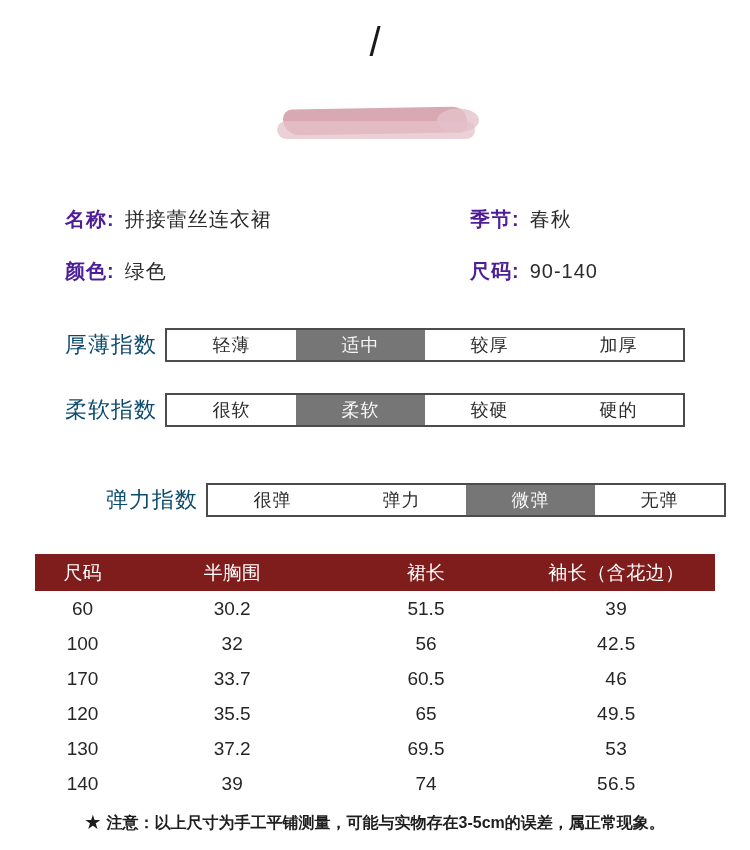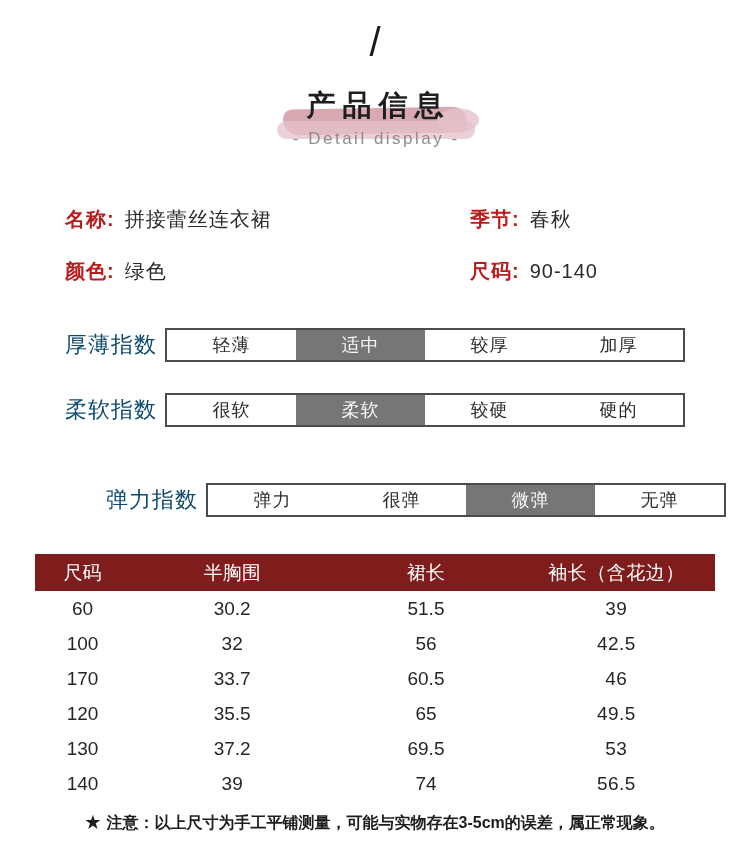--- a/index.html
+++ b/index.html
@@ -52,21 +52,21 @@
   }
   .page-subtitle {
     position:relative; z-index:2;
     margin-top:3px;
     font-size:17px; color:#8d8d8d;
     letter-spacing:2.5px; padding-left:2.5px;
   }
 
   
   .field { position:absolute; font-size:20px; white-space:nowrap; }
-  .field .lbl { font-weight:700; color:#b91c1c; margin-right:10px; letter-spacing:1px; }
+  .field .lbl { font-weight:700; color:#4c1d95; margin-right:10px; letter-spacing:1px; }
   .field .val { font-weight:400; color:#2b2b2b; letter-spacing:1px; }
   .field-name   { left:65px;  top:206px; }
   .field-season { left:470px; top:206px; }
   .field-color  { left:65px;  top:258px; }
   .field-size   { left:470px; top:258px; }
 
   
   .index-row { position:absolute; left:65px; width:620px; height:34px; display:flex; align-items:center; }
   .index-row-1 { top:328px; }
   .index-row-2 { top:393px; }
@@ -101,24 +101,20 @@
   }
   .note .star { font-size:17px; margin-right:6px; }
 </style>
 </head>
 <body>
 
 <div class="page">
 
   <div class="slash">/</div>
   <div class="brush"></div>
-  <div class="title-block">
-    <div class="page-title">产品信息</div>
-    <div class="page-subtitle">- Detail display -</div>
-  </div>
 
   <div class="field field-name">
     <span class="lbl">名称:</span><span class="val">拼接蕾丝连衣裙</span>
   </div>
   <div class="field field-season">
     <span class="lbl">季节:</span><span class="val">春秋</span>
   </div>
   <div class="field field-color">
     <span class="lbl">颜色:</span><span class="val">绿色</span>
   </div>
@@ -142,22 +138,22 @@
       <div class="index-cell">很软</div>
       <div class="index-cell selected">柔软</div>
       <div class="index-cell">较硬</div>
       <div class="index-cell">硬的</div>
     </div>
   </div>
 
   <div class="index-row index-row-3">
     <div class="index-label">弹力指数</div>
     <div class="index-table">
+      <div class="index-cell">很弹</div>
       <div class="index-cell">弹力</div>
-      <div class="index-cell">很弹</div>
       <div class="index-cell selected">微弹</div>
       <div class="index-cell">无弹</div>
     </div>
   </div>
 
   <div class="size-table">
     <div class="size-head">
       <div class="c1">尺码</div>
       <div class="c2">半胸围</div>
       <div class="c3">裙长</div>

